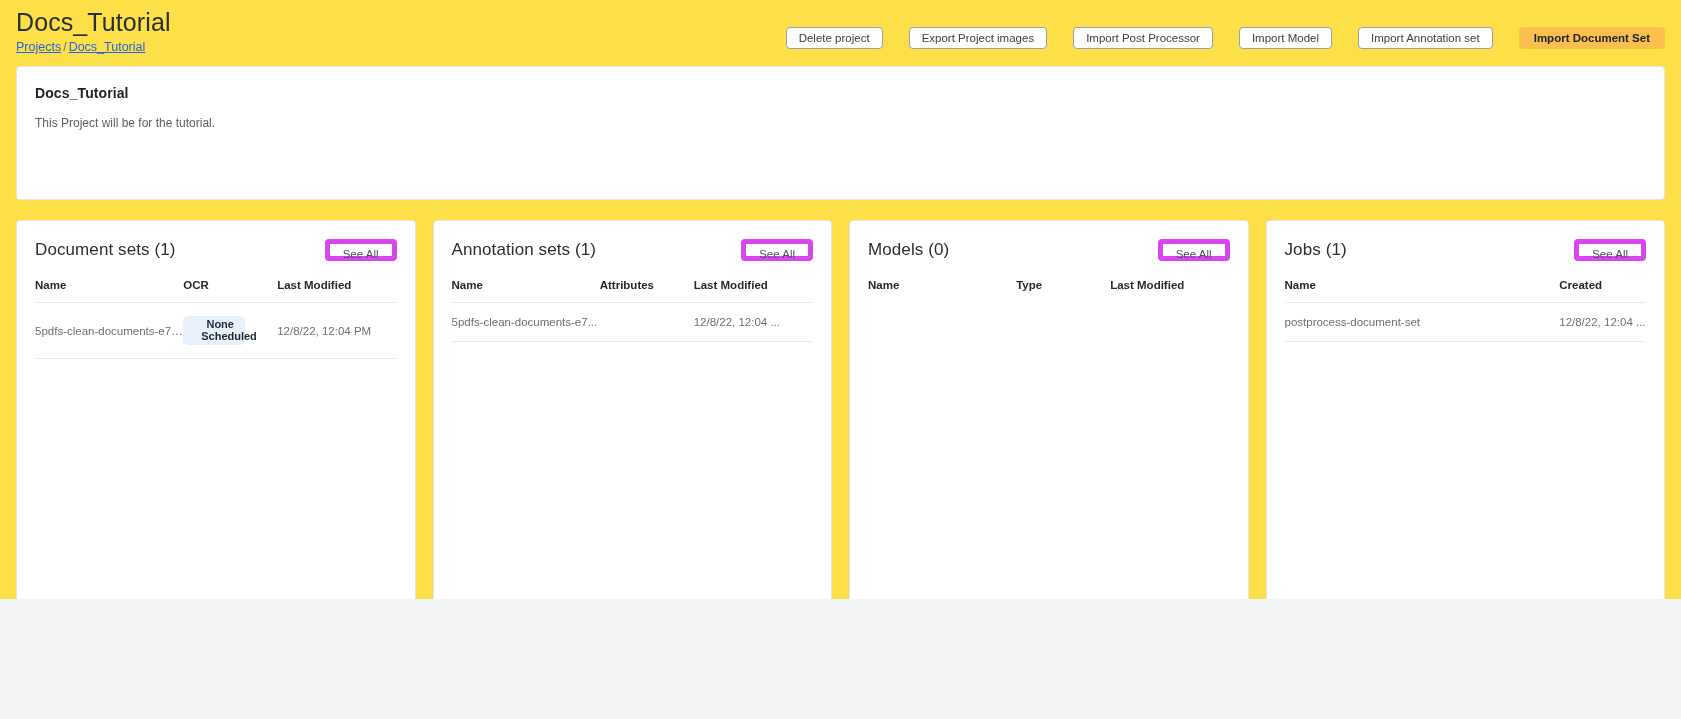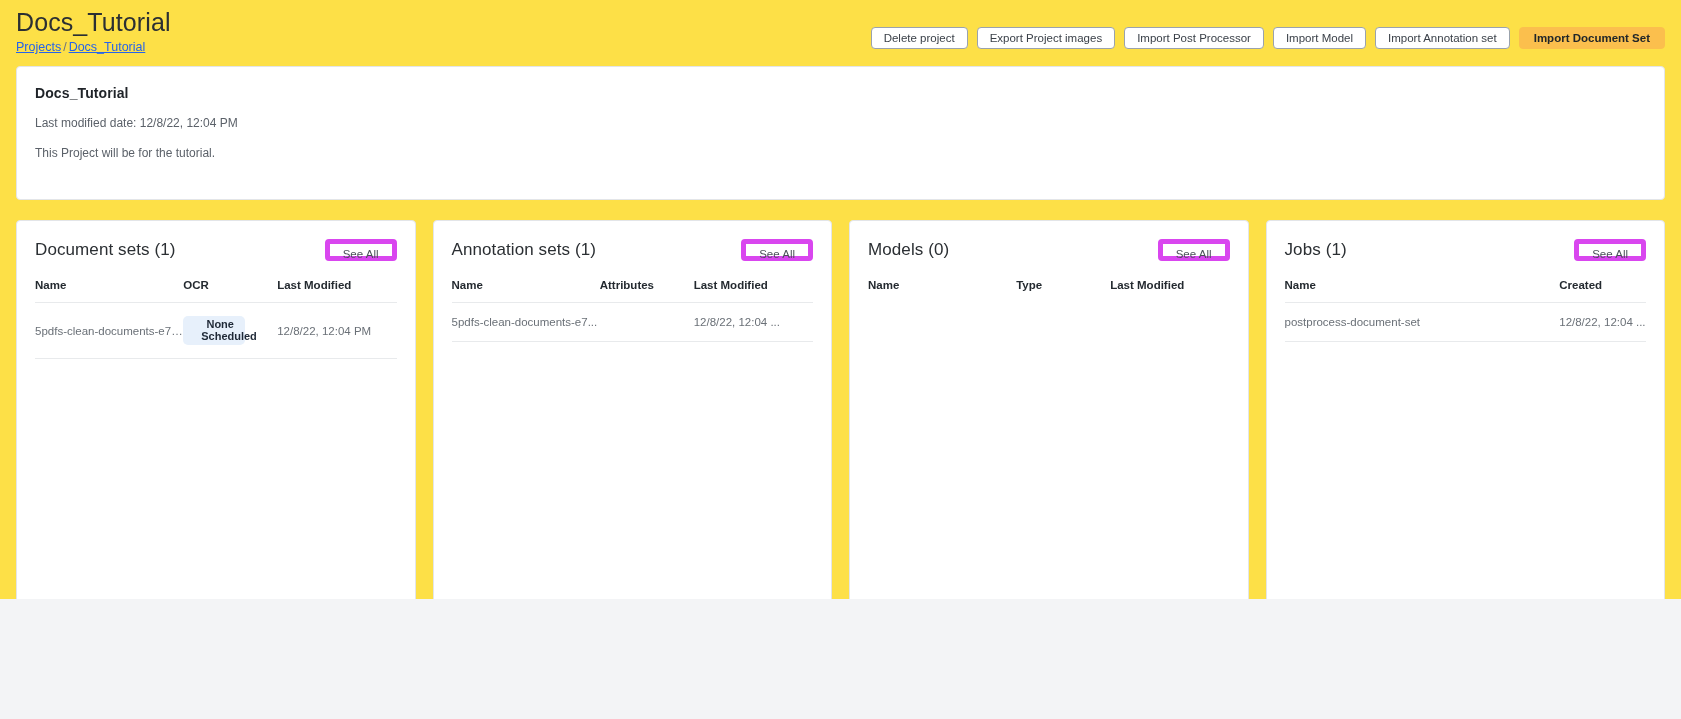--- a/index.html
+++ b/index.html
@@ -53,21 +53,21 @@
     color: #6b7280;
     text-decoration: none;
     padding: 0 2px;
   }
 
   .header-actions {
     position: absolute;
     right: 16px;
     top: 27px;
     display: flex;
-    gap: 9px;
+    gap: 26px;
     align-items: center;
   }
   .btn {
     height: 22px;
     padding: 0 12px;
     border: 1px solid #9aa2ad;
     border-radius: 4px;
     background: #ffffff;
     color: #3b4149;
     font-size: 11.5px;
@@ -224,21 +224,20 @@
       <button class="btn">Export Project images</button>
       <button class="btn">Import Post Processor</button>
       <button class="btn">Import Model</button>
       <button class="btn">Import Annotation set</button>
       <button class="btn btn-primary">Import Document Set</button>
     </div>
   </div>
 
   <div class="info-card">
     <div class="info-title">Docs_Tutorial</div>
-    <div class="info-line">Last modified date: 12/8/22, 12:04 PM</div>
     <div class="info-line">This Project will be for the tutorial.</div>
   </div>
 
   <div class="panels">
 
     <div class="panel">
       <div class="panel-head">
         <div class="panel-title">Document sets (1)</div>
         <button class="see-all">See All</button>
       </div>

